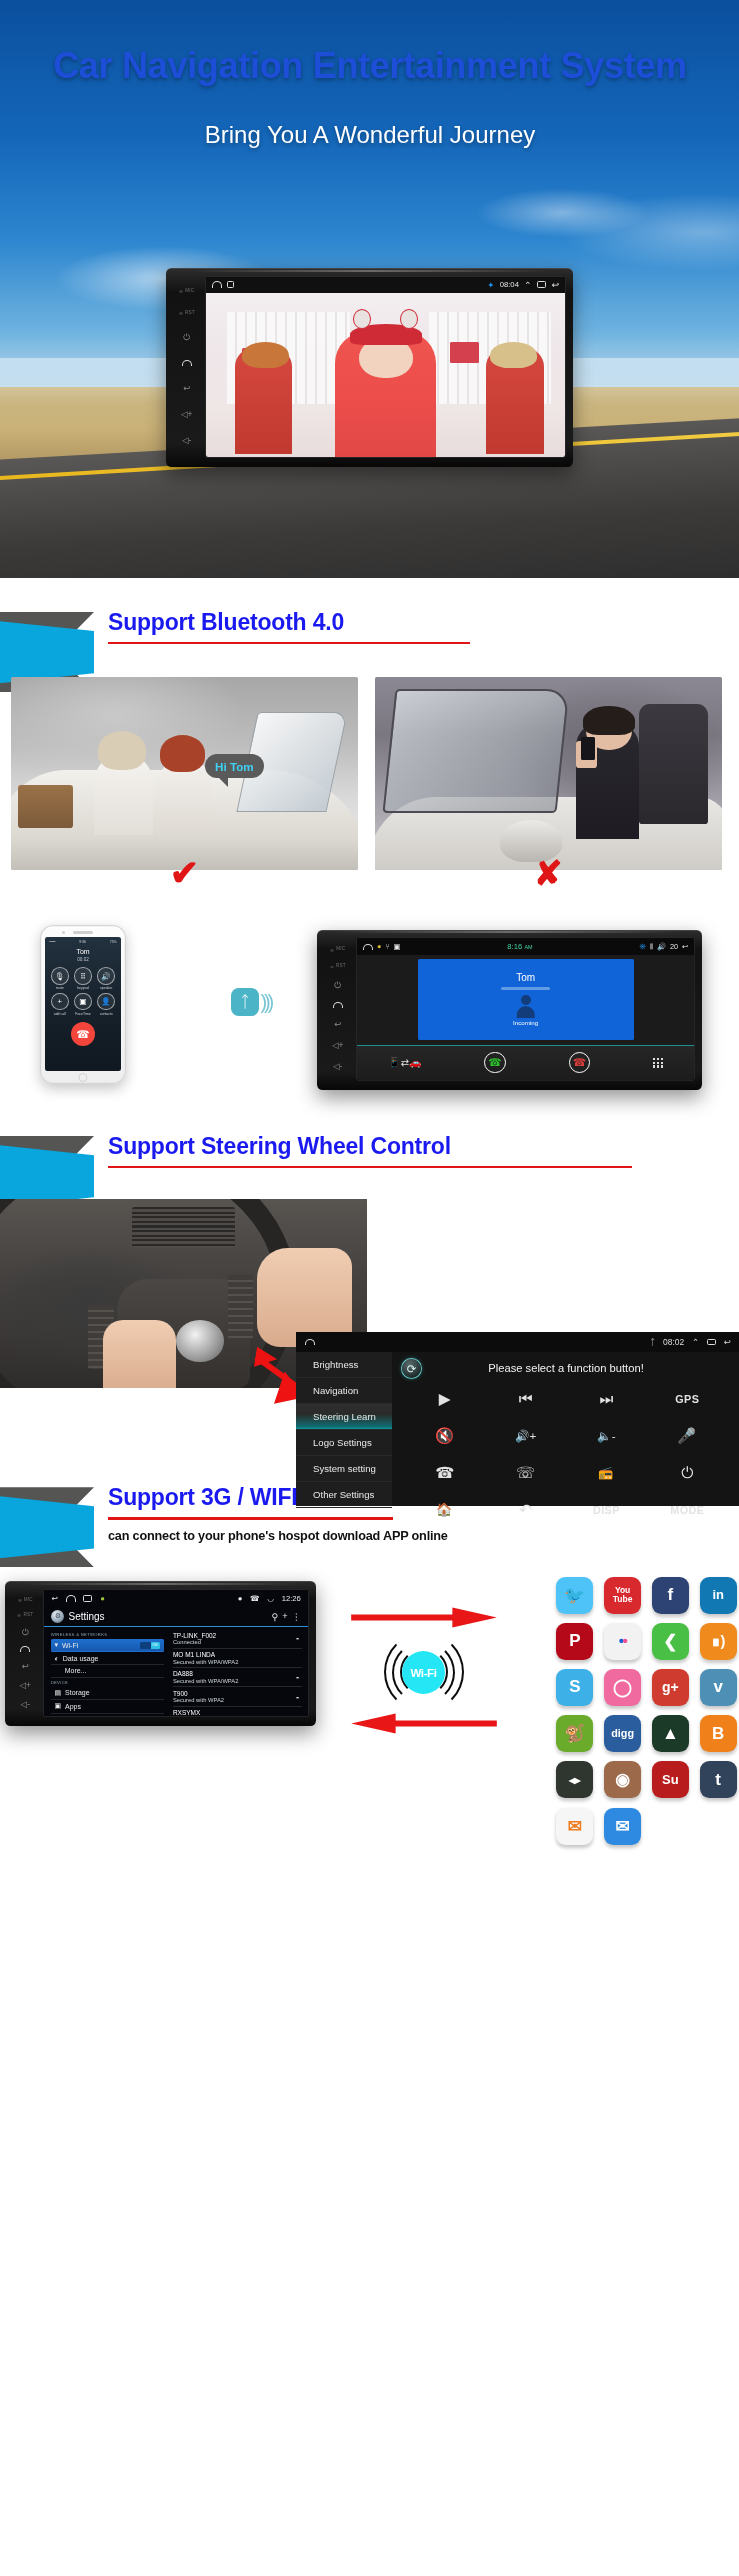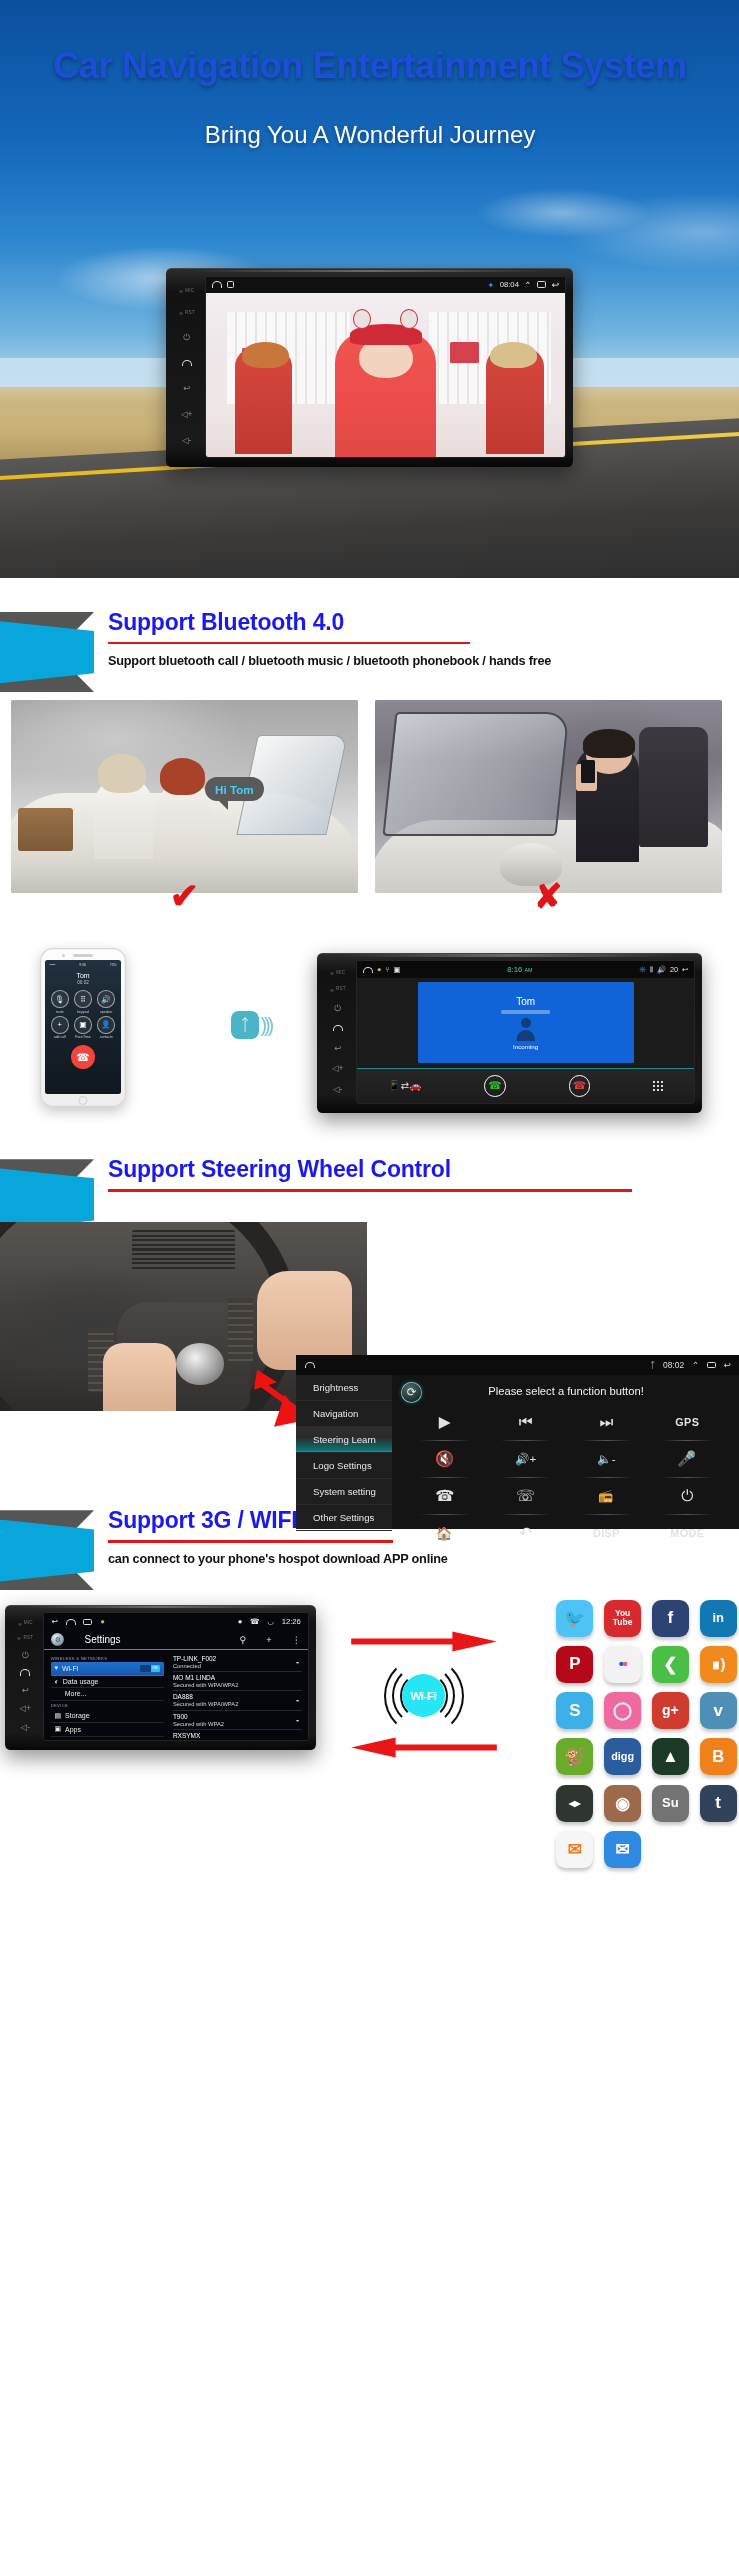--- a/index.html
+++ b/index.html
@@ -398,21 +398,21 @@
   
   .wifi { position: relative; height: 308px; margin-top: 17px; padding-left: 10.8px; }
   .wifi-unit { position: absolute; left: 4.6px; top: 14px; }
   .set-screen { position: absolute; inset: 0; background: #05070d; color: #fff; }
   .set-stat {
     height: 17px; display: flex; align-items: center; gap: 7.7px; padding: 0 7px;
     font-size: 7.7px; color: #e9e9e9;
   }
   .set-stat .sp { flex: 1; }
   .set-head {
-    height: 20px; display: flex; align-items: center; gap: 20px; padding: 0 7px;
+    height: 20px; display: flex; align-items: center; gap: 4px; padding: 0 7px;
     border-bottom: 1.2px solid #2a8fd8;
   }
   .set-logo {
     width: 13px; height: 13px; border-radius: 50%;
     background: radial-gradient(circle at 38% 34%, #eef2f5, #8fa3b2 60%, #37474f);
     display: flex; align-items: center; justify-content: center; font-size: 7px; color: #2c3e50;
   }
   .set-title { font-size: 10px; flex: 1; }
   .set-act { font-size: 9.2px; color: #e3e3e3; }
   .set-body { display: flex; height: 91px; }
@@ -543,21 +543,20 @@
 
   <section>
     <div class="banner">
       <div class="banner-arrow">
         <div class="grey"></div>
         <div class="cyan"></div>
       </div>
       <div class="banner-text">
         <div class="banner-title">Support Bluetooth 4.0</div>
         <div class="banner-rule" style="width:362px;"></div>
-        <div class="banner-sub">Support bluetooth call / bluetooth music / bluetooth phonebook / hands free</div>
       </div>
     </div>
 
     <div class="cmp">
       <div class="cmp-cell">
         <div class="cmp-img img-conv">
           <div class="car"></div>
           <div class="wind"></div>
           <div class="case"></div>
           <div class="p1"></div>
@@ -996,21 +995,21 @@
         <div class="app" style="background:#2a5d9e">
             <small style="font-size:10.8px">digg</small>
           </div>
         <div class="app" style="background:#1c3a28">▲</div>
         <div class="app" style="background:#f0811a">B</div>
 
         <div class="app" style="background:#2f352f">
             <small style="font-size:11.6px">◂▸</small>
           </div>
         <div class="app" style="background:#9c6a4a">◉</div>
-        <div class="app" style="background:#737373">
+        <div class="app" style="background:#b91c1c">
             <small style="font-size:13px">Su</small>
           </div>
         <div class="app" style="background:#31435a">t</div>
 
         <div class="app" style="background:#f6f6f6;color:#ef7c1f">✉</div>
         <div class="app" style="background:#2d8ae0">✉</div>
       </div>
     </div>
   </section>
 

